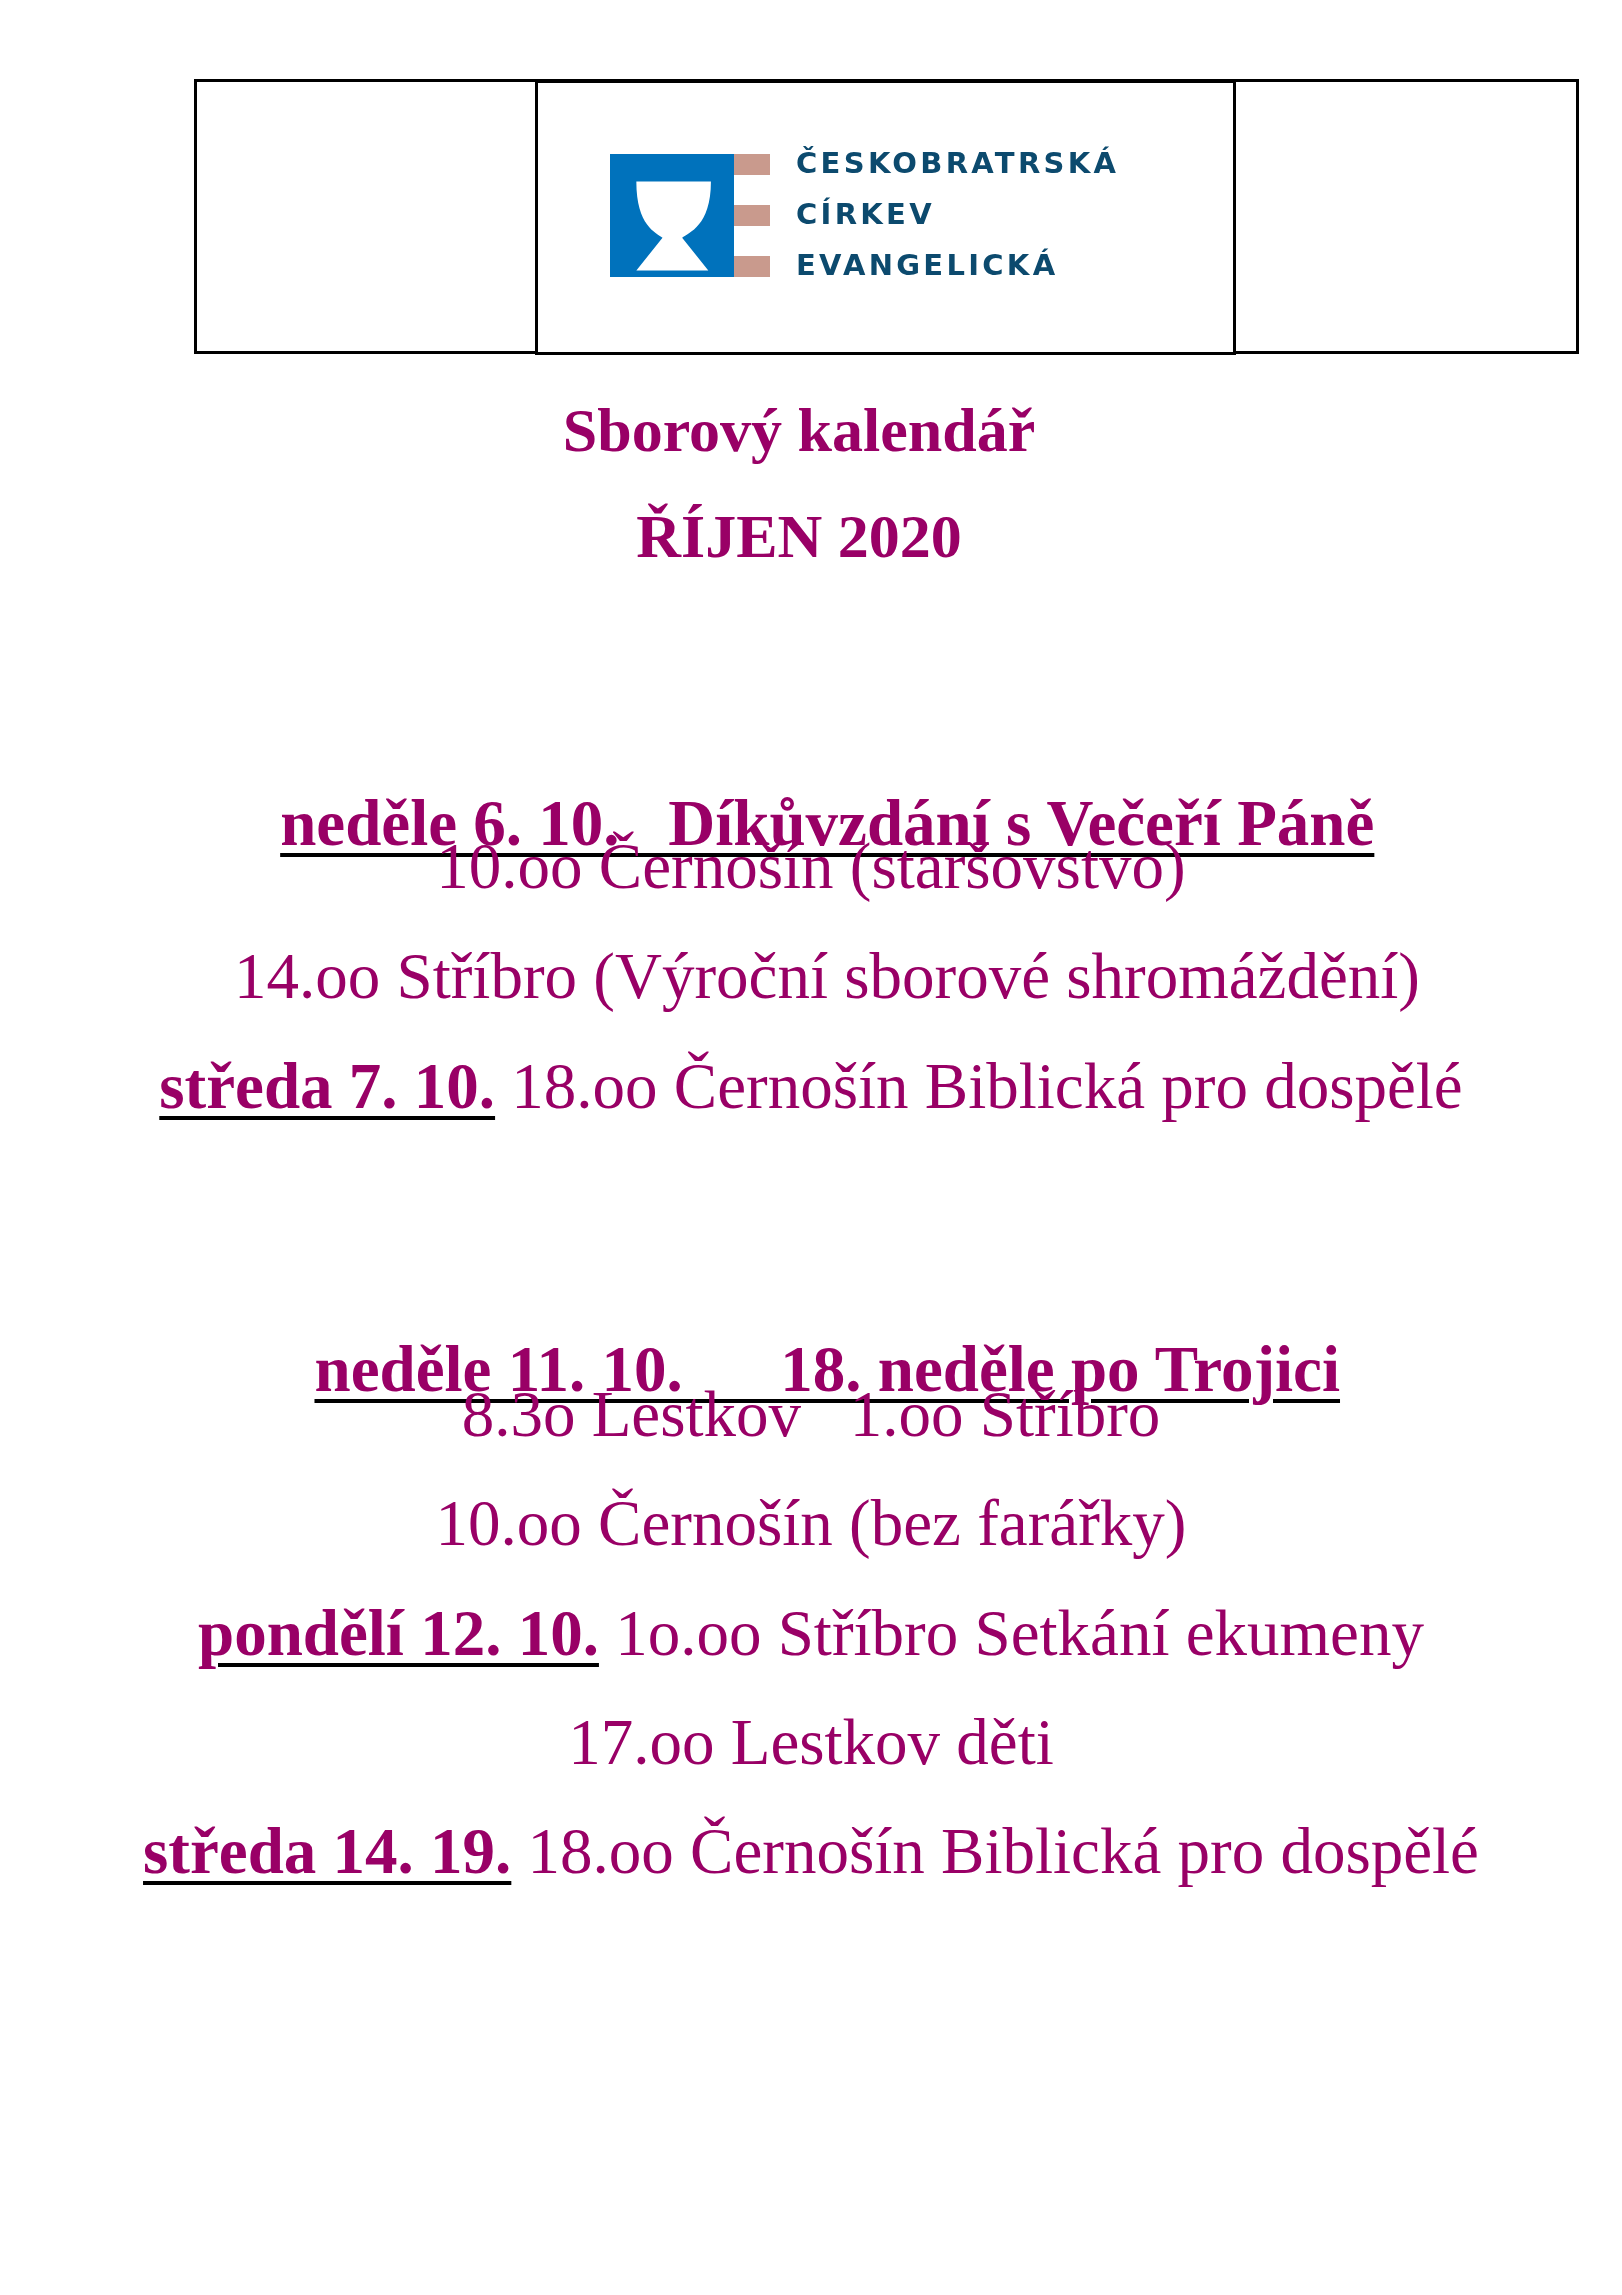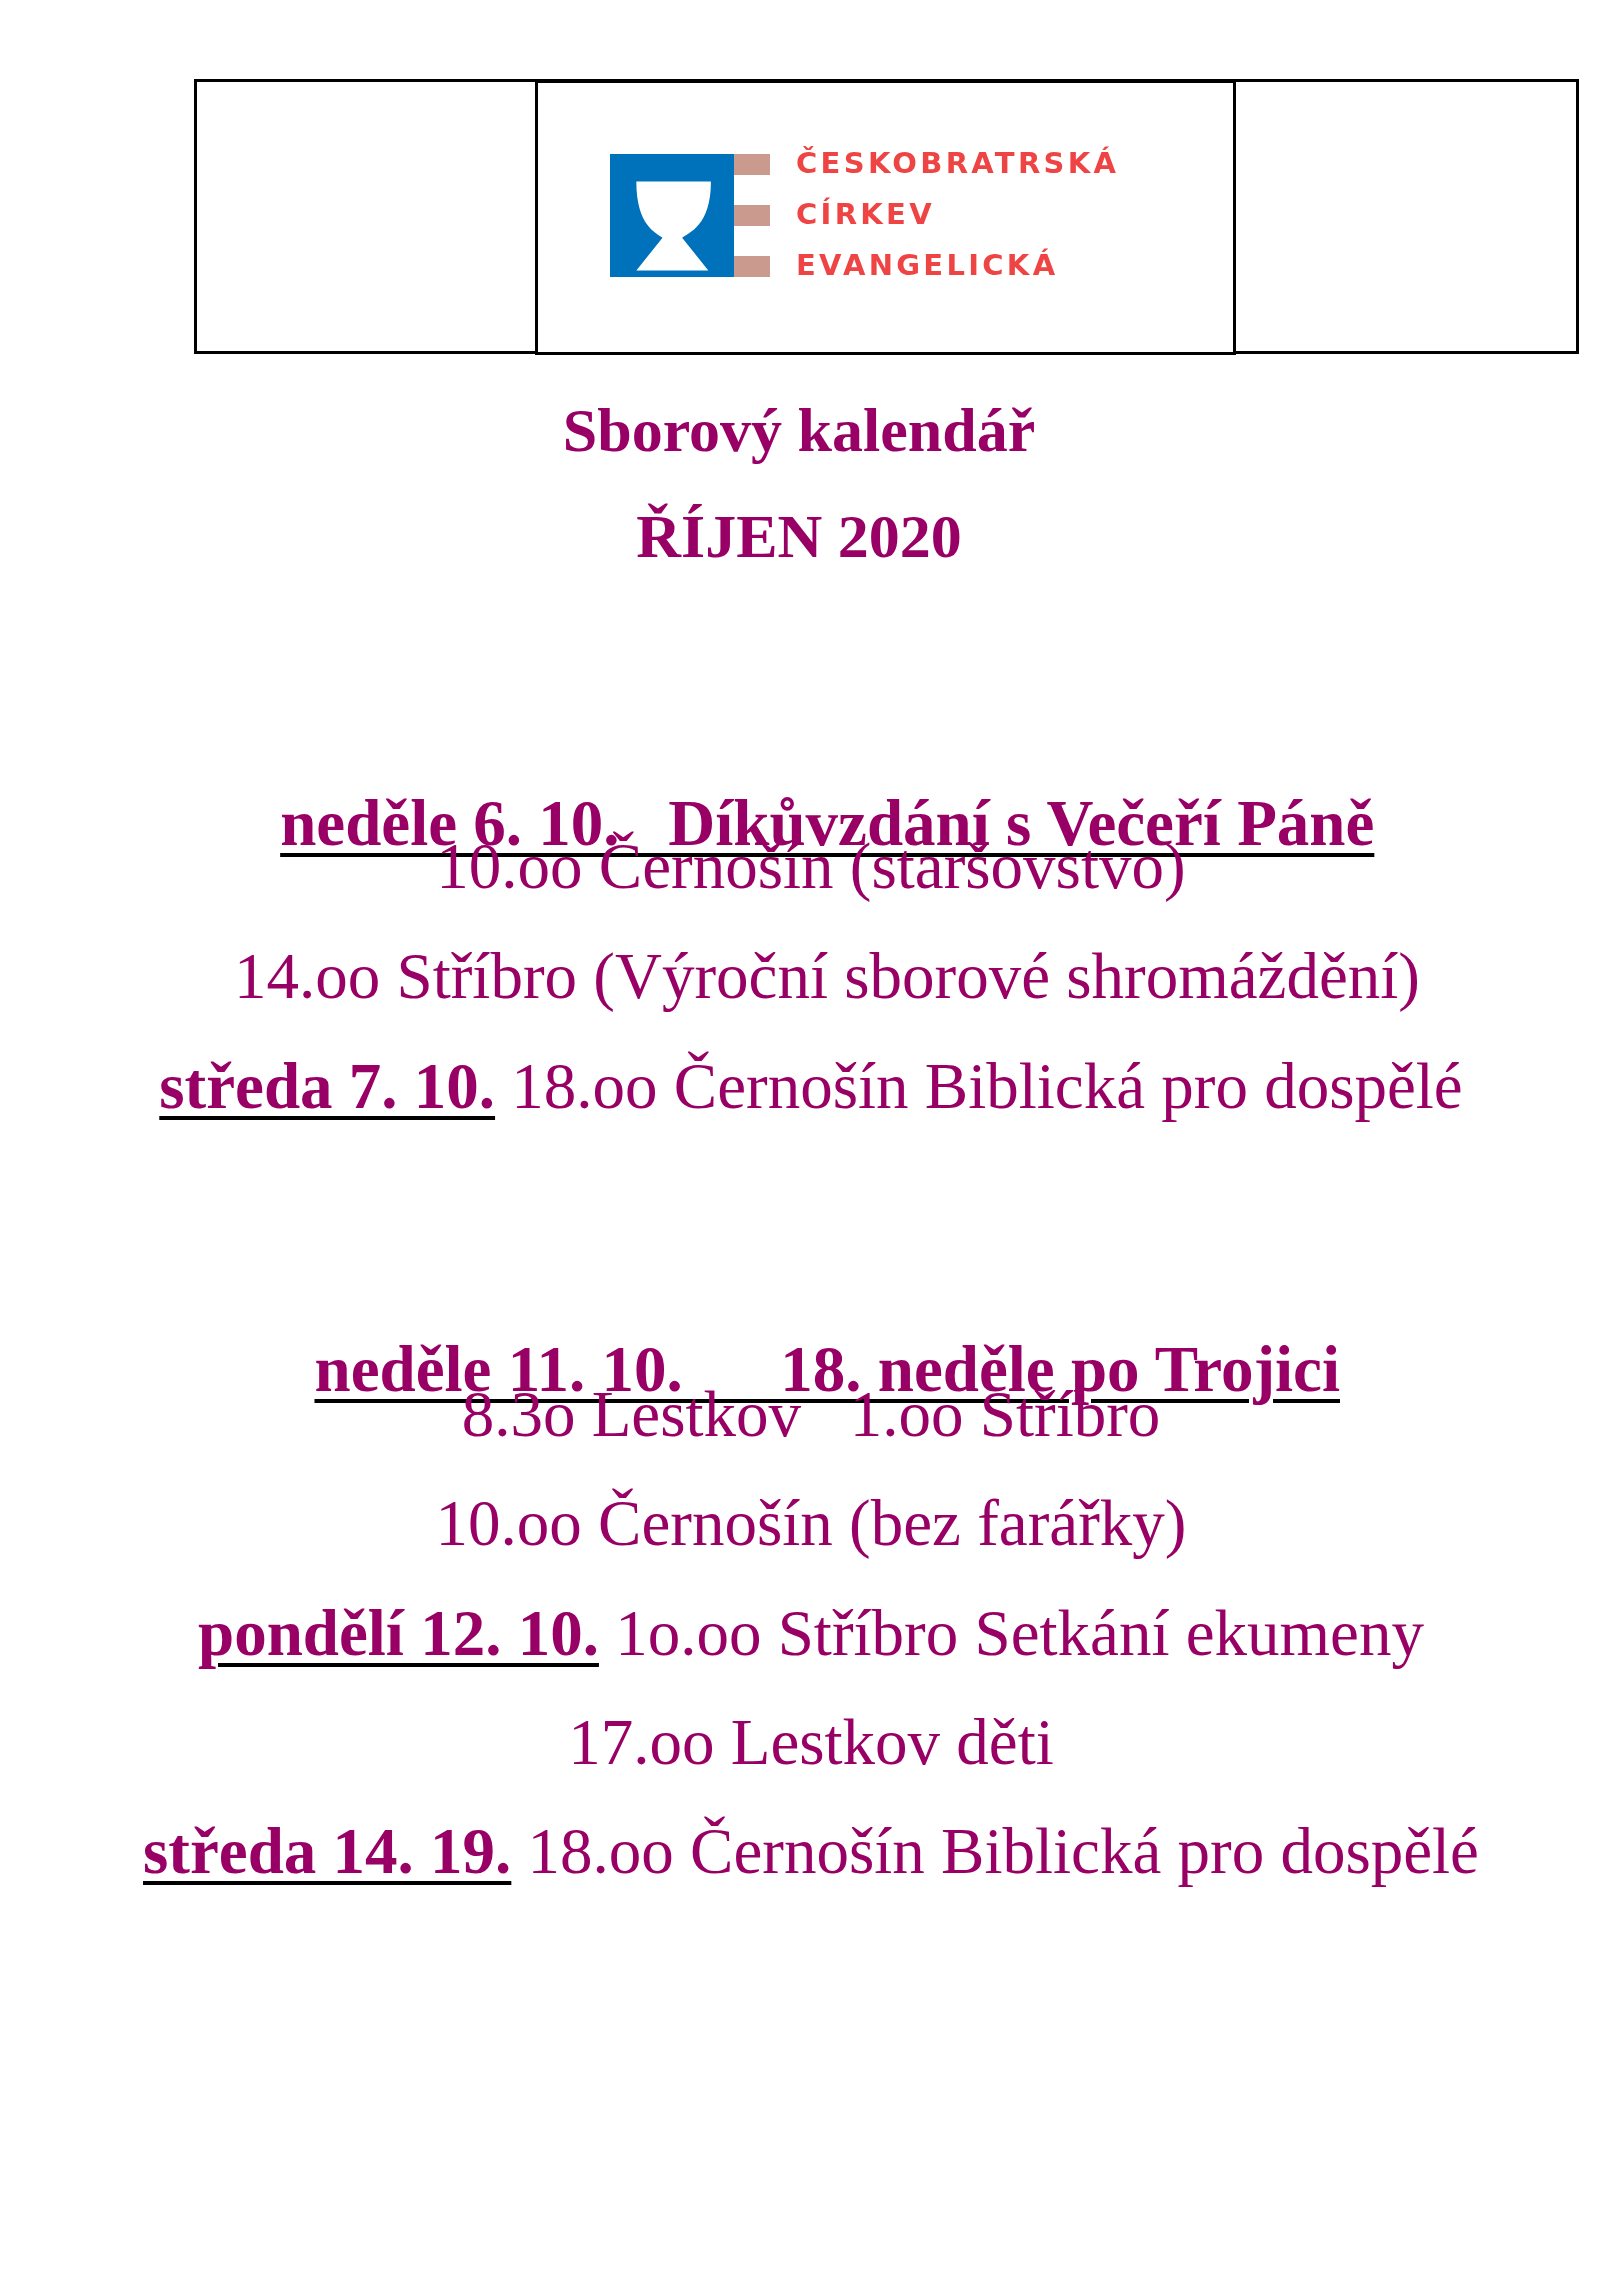--- a/index.html
+++ b/index.html
@@ -7,21 +7,21 @@
          font-family:"Liberation Serif","DejaVu Serif",serif; color:#990066; }
   .header-box { position:absolute; left:194px; top:79px; width:1385px; height:275px;
                 border:3.9px solid #000; box-sizing:border-box; }
   .cell-mid { position:absolute; left:535px; top:80px; width:701px; height:275px;
               border:3.3px solid #000; box-sizing:border-box; background:#fff; }
   .logo { position:absolute; left:610px; top:154px; width:550px; height:124px; }
   .logo-blue { position:absolute; left:0; top:0; width:124px; height:123px; background:#0072bc; }
   .logo-bar { position:absolute; left:124px; width:36px; height:21px; background:#c99a8d; }
   .logo-bar.b1 { top:0; } .logo-bar.b2 { top:51px; } .logo-bar.b3 { top:102px; }
   .logo-text { position:absolute; left:186px; font-family:"DejaVu Sans","Liberation Sans",sans-serif;
-               font-weight:bold; font-size:29px; letter-spacing:3.3px; color:#ef4444; line-height:1; }
+               font-weight:bold; font-size:29px; letter-spacing:3.3px; color:#0c4a6e; line-height:1; }
   .logo-text.t1 { top:-5.2px; } .logo-text.t2 { top:46px; } .logo-text.t3 { top:97px; }
   .title { position:absolute; left:0; width:1598px; text-align:center; font-weight:bold;
            font-size:62px; line-height:1; }
   .line { position:absolute; left:0; width:1622px; text-align:center; font-size:65px;
           line-height:1; white-space:pre; }
   .b { font-weight:bold; }
   .u { text-decoration:underline; text-decoration-color:#000; text-decoration-thickness:3.9px;
        text-underline-offset:7.9px; }
   .i { }
 </style>

